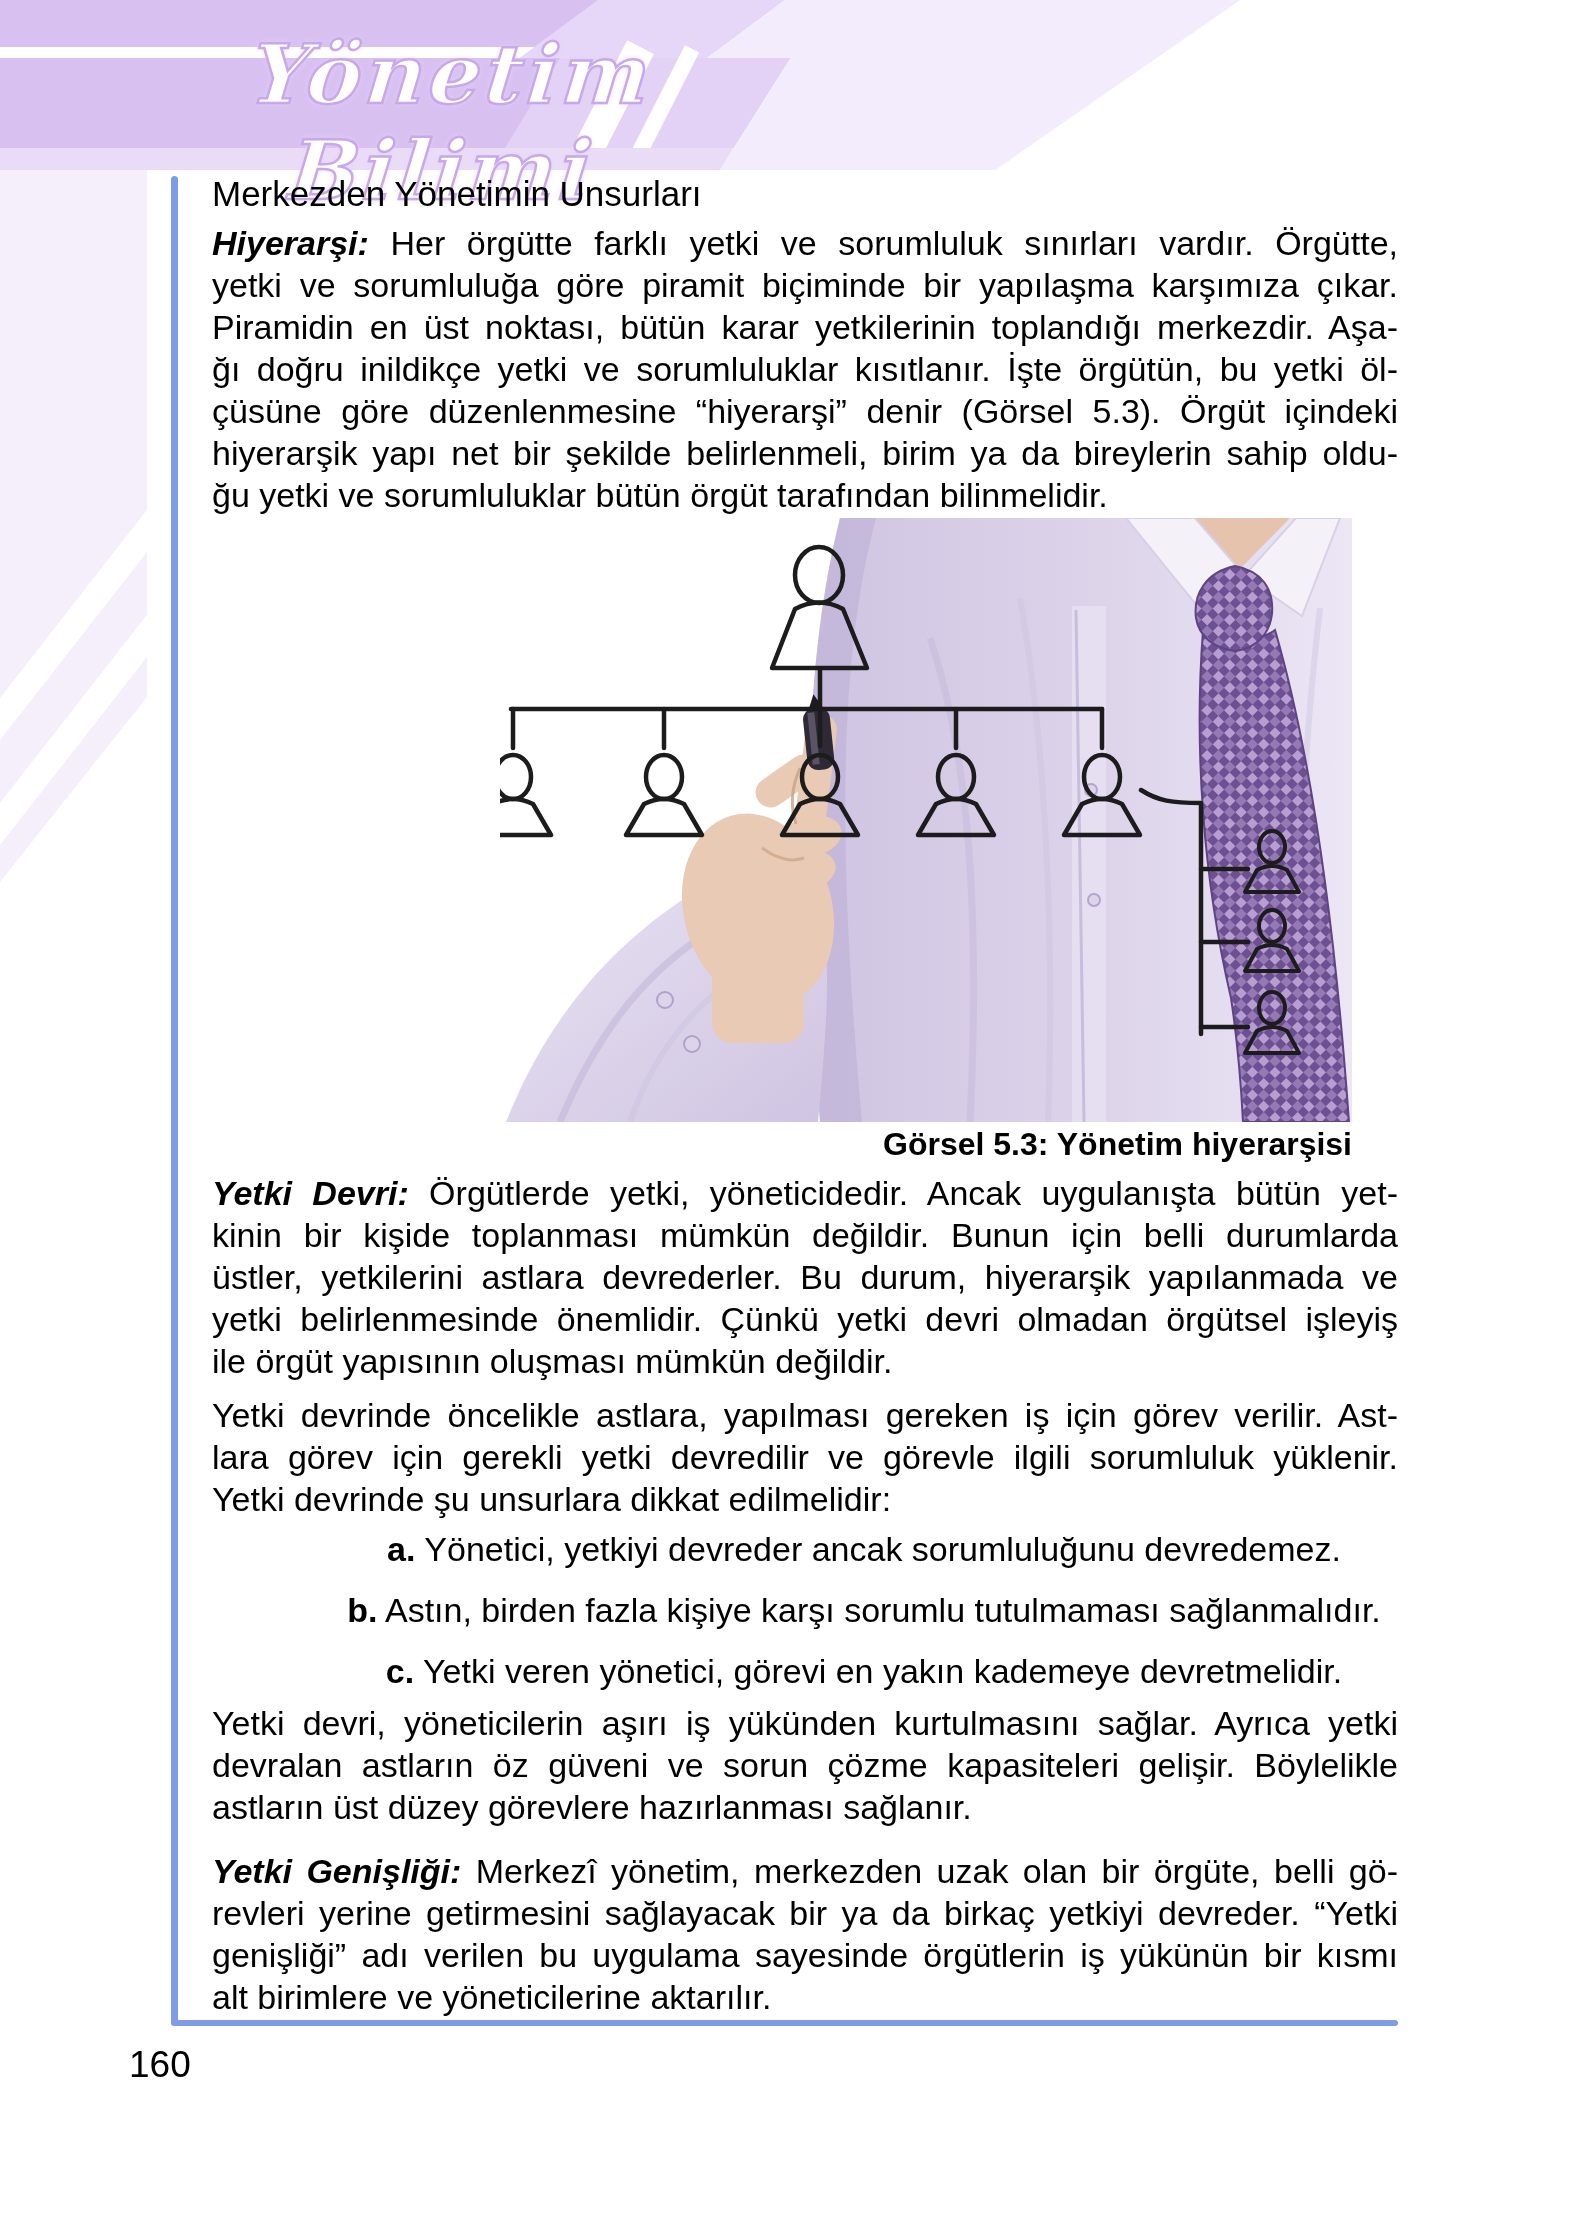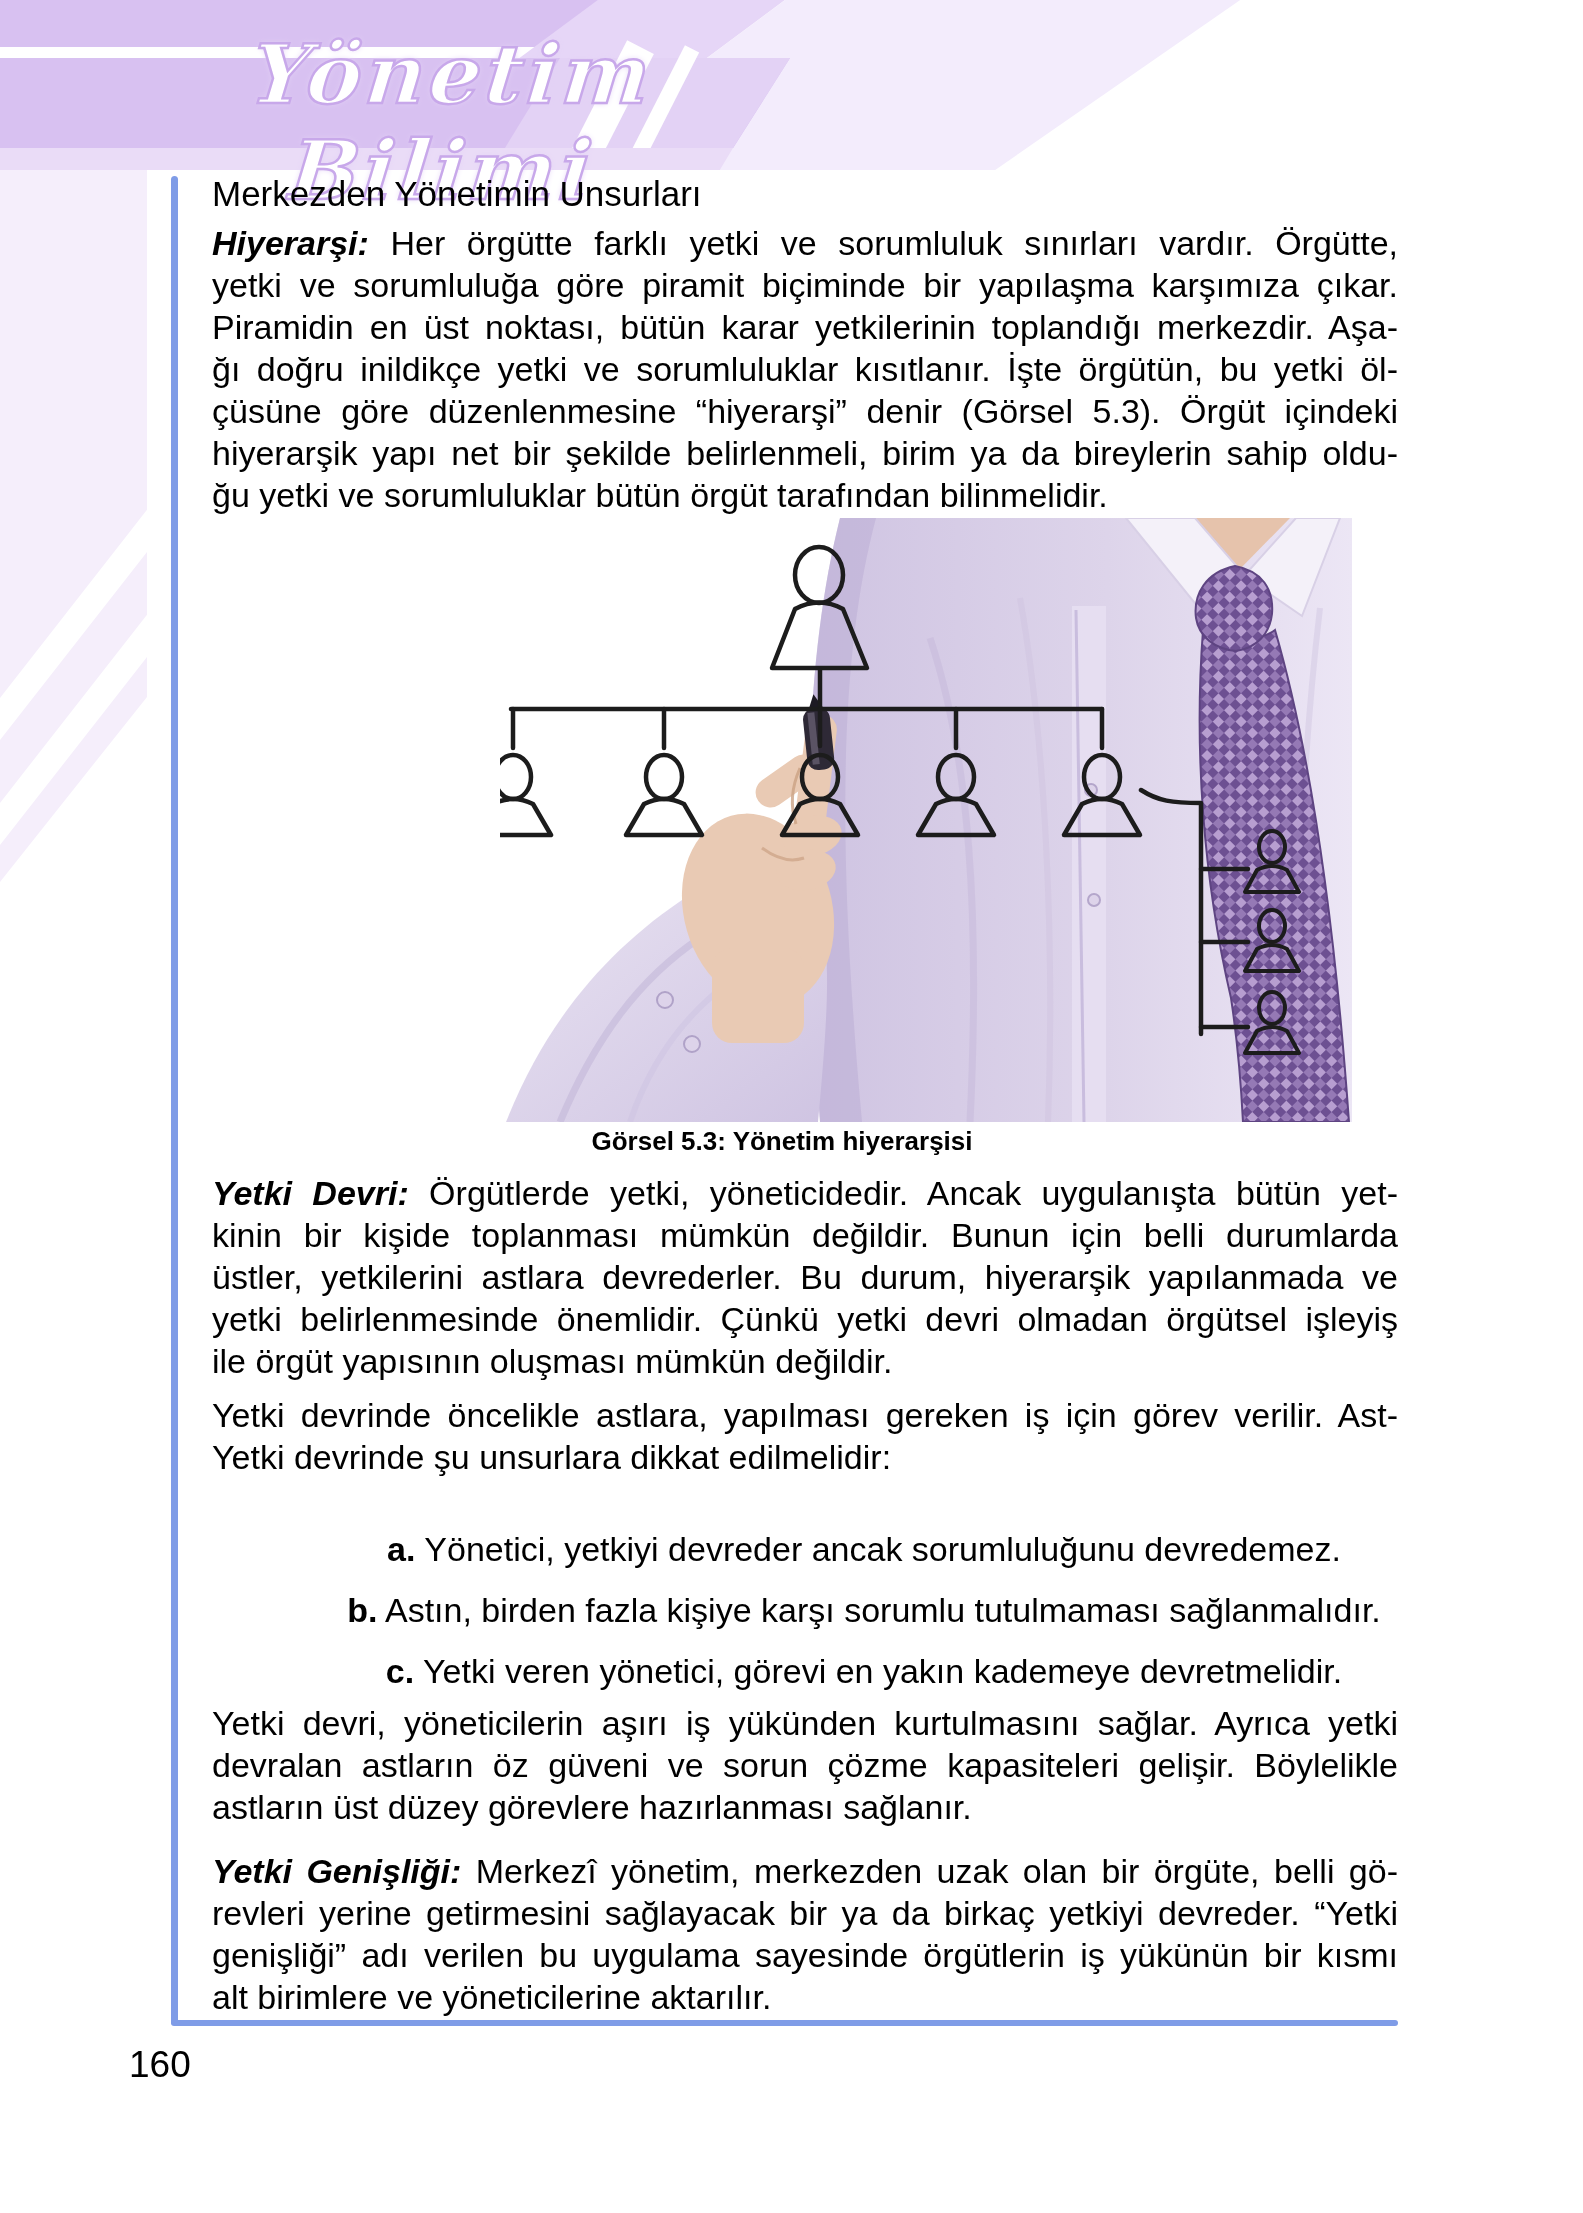--- a/index.html
+++ b/index.html
@@ -40,22 +40,22 @@
   
   .doc-title{position:absolute;left:212px;top:174px;width:1186px;
              font-size:35px;font-weight:normal;}
   .para{position:absolute;left:212px;width:1186px;font-size:34px;line-height:42px;}
   .jline{text-align:justify;text-align-last:justify;white-space:nowrap;}
   .jline.last{text-align-last:left;}
   .lead{font-weight:bold;font-style:italic;}
   .list-block{position:absolute;left:212px;top:1528px;width:1186px;font-size:34px;line-height:42px;}
   .list-item{padding-left:118px;margin-bottom:19px;white-space:nowrap;text-align:center;}
   .list-item b{font-weight:bold;}
-  .fig-caption{position:absolute;left:212px;top:1126px;width:1140px;text-align:center;
-               font-size:26px;font-weight:bold;}
+  .fig-caption{position:absolute;left:212px;top:1126px;width:1140px;text-align:right;
+               font-size:32px;font-weight:bold;}
   .page-num{position:absolute;left:129px;top:2044px;font-size:37px;}
 
   .photo{position:absolute;left:500px;top:518px;width:852px;height:604px;}
 </style>
 </head>
 <body>
 
 <div id="page">
 
   <div class="band-top"></div>
@@ -89,20 +89,21 @@
     </div>
   <div class="para" style="top:1172px">
       <div class="jline"><b class="lead">Yetki Devri:</b> Örgütlerde yetki, yöneticidedir. Ancak uygulanışta bütün yet-</div>
       <div class="jline">kinin bir kişide toplanması mümkün değildir. Bunun için belli durumlarda</div>
       <div class="jline">üstler, yetkilerini astlara devrederler. Bu durum, hiyerarşik yapılanmada ve</div>
       <div class="jline">yetki belirlenmesinde önemlidir. Çünkü yetki devri olmadan örgütsel işleyiş</div>
       <div class="jline last">ile örgüt yapısının oluşması mümkün değildir.</div>
     </div>
   <div class="para" style="top:1394px">
       <div class="jline">Yetki devrinde öncelikle astlara, yapılması gereken iş için görev verilir. Ast-</div>
+      <div class="jline">lara görev için gerekli yetki devredilir ve görevle ilgili sorumluluk yüklenir.</div>
       <div class="jline last">Yetki devrinde şu unsurlara dikkat edilmelidir:</div>
     </div>
   <div class="para" style="top:1702px">
       <div class="jline">Yetki devri, yöneticilerin aşırı iş yükünden kurtulmasını sağlar. Ayrıca yetki</div>
       <div class="jline">devralan astların öz güveni ve sorun çözme kapasiteleri gelişir. Böylelikle</div>
       <div class="jline last">astların üst düzey görevlere hazırlanması sağlanır.</div>
     </div>
   <div class="para" style="top:1850px">
       <div class="jline"><b class="lead">Yetki Genişliği:</b> Merkezî yönetim, merkezden uzak olan bir örgüte, belli gö-</div>
       <div class="jline">revleri yerine getirmesini sağlayacak bir ya da birkaç yetkiyi devreder. “Yetki</div>

